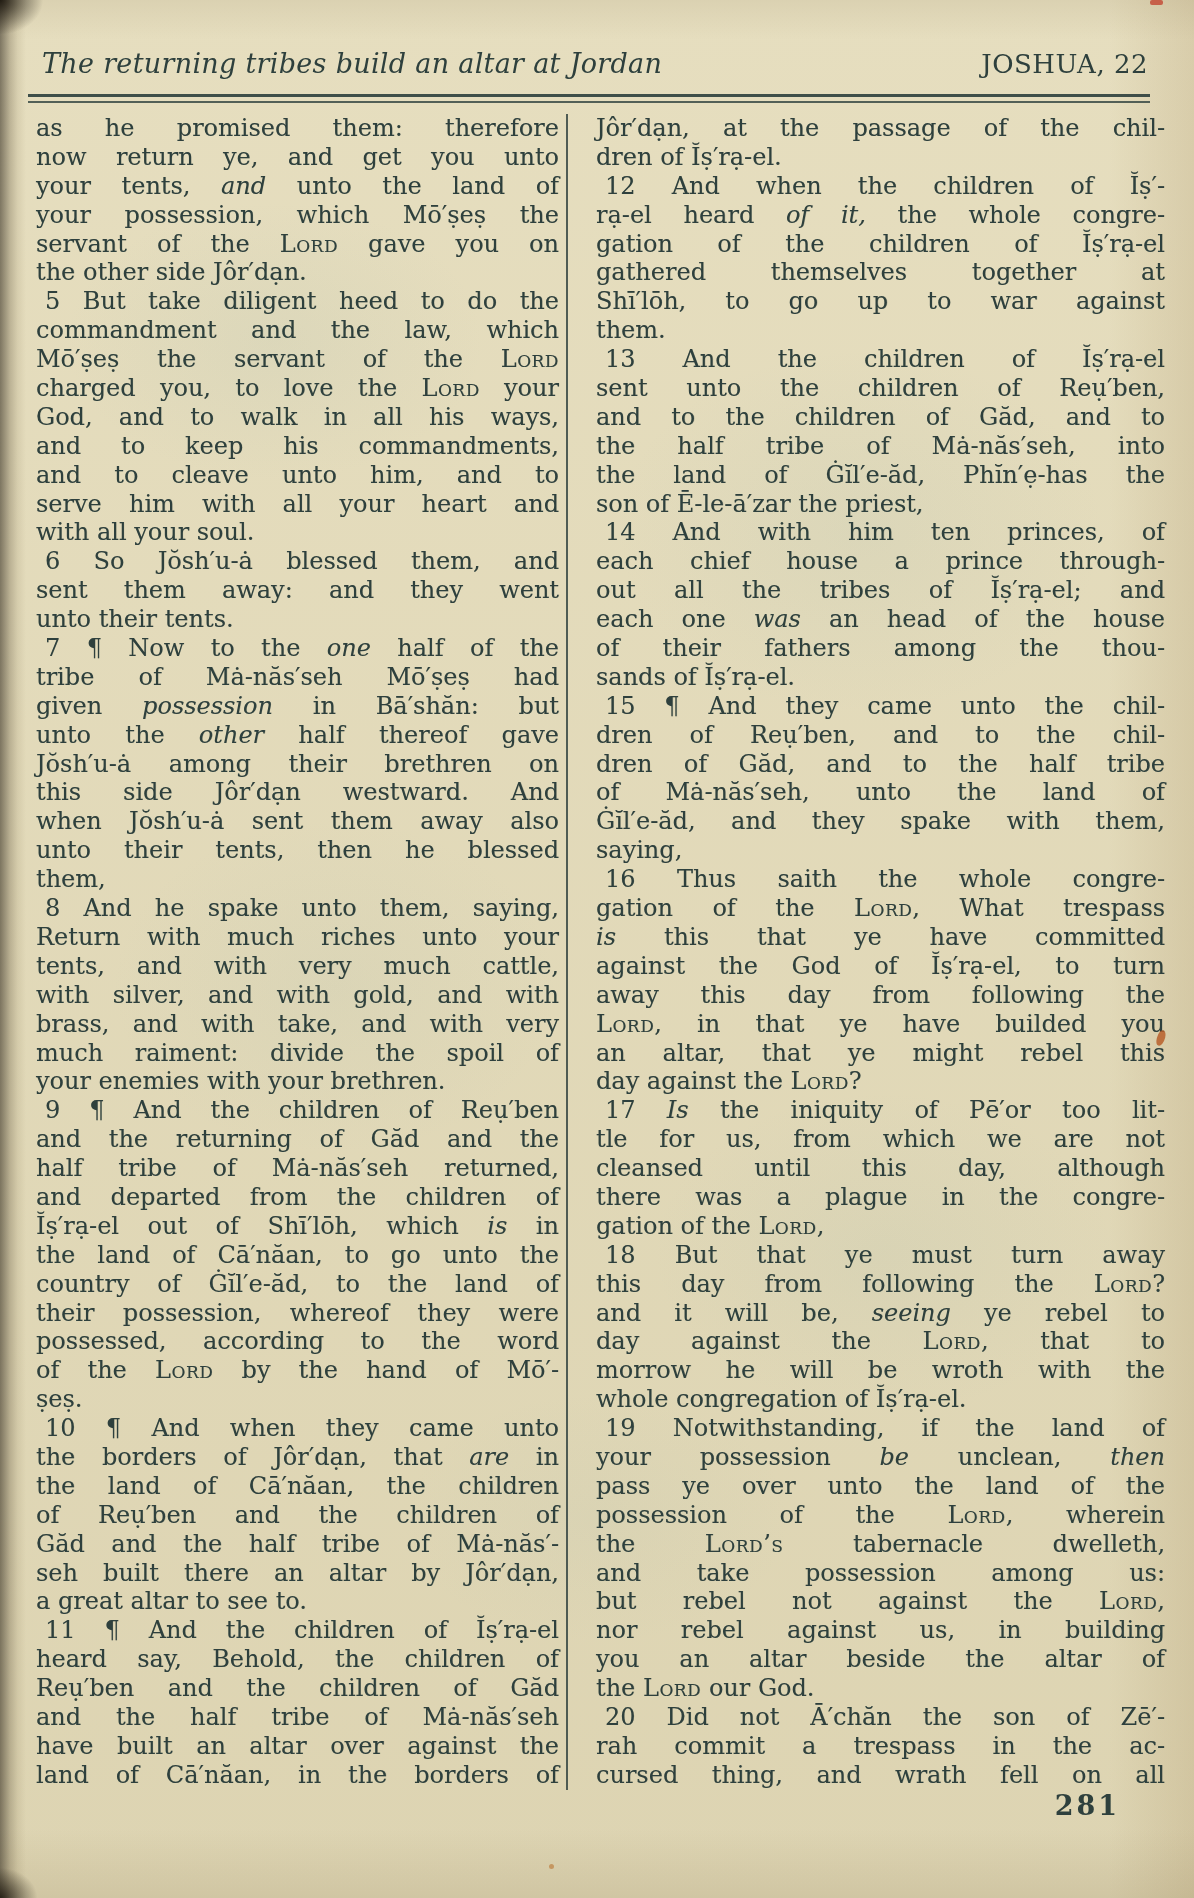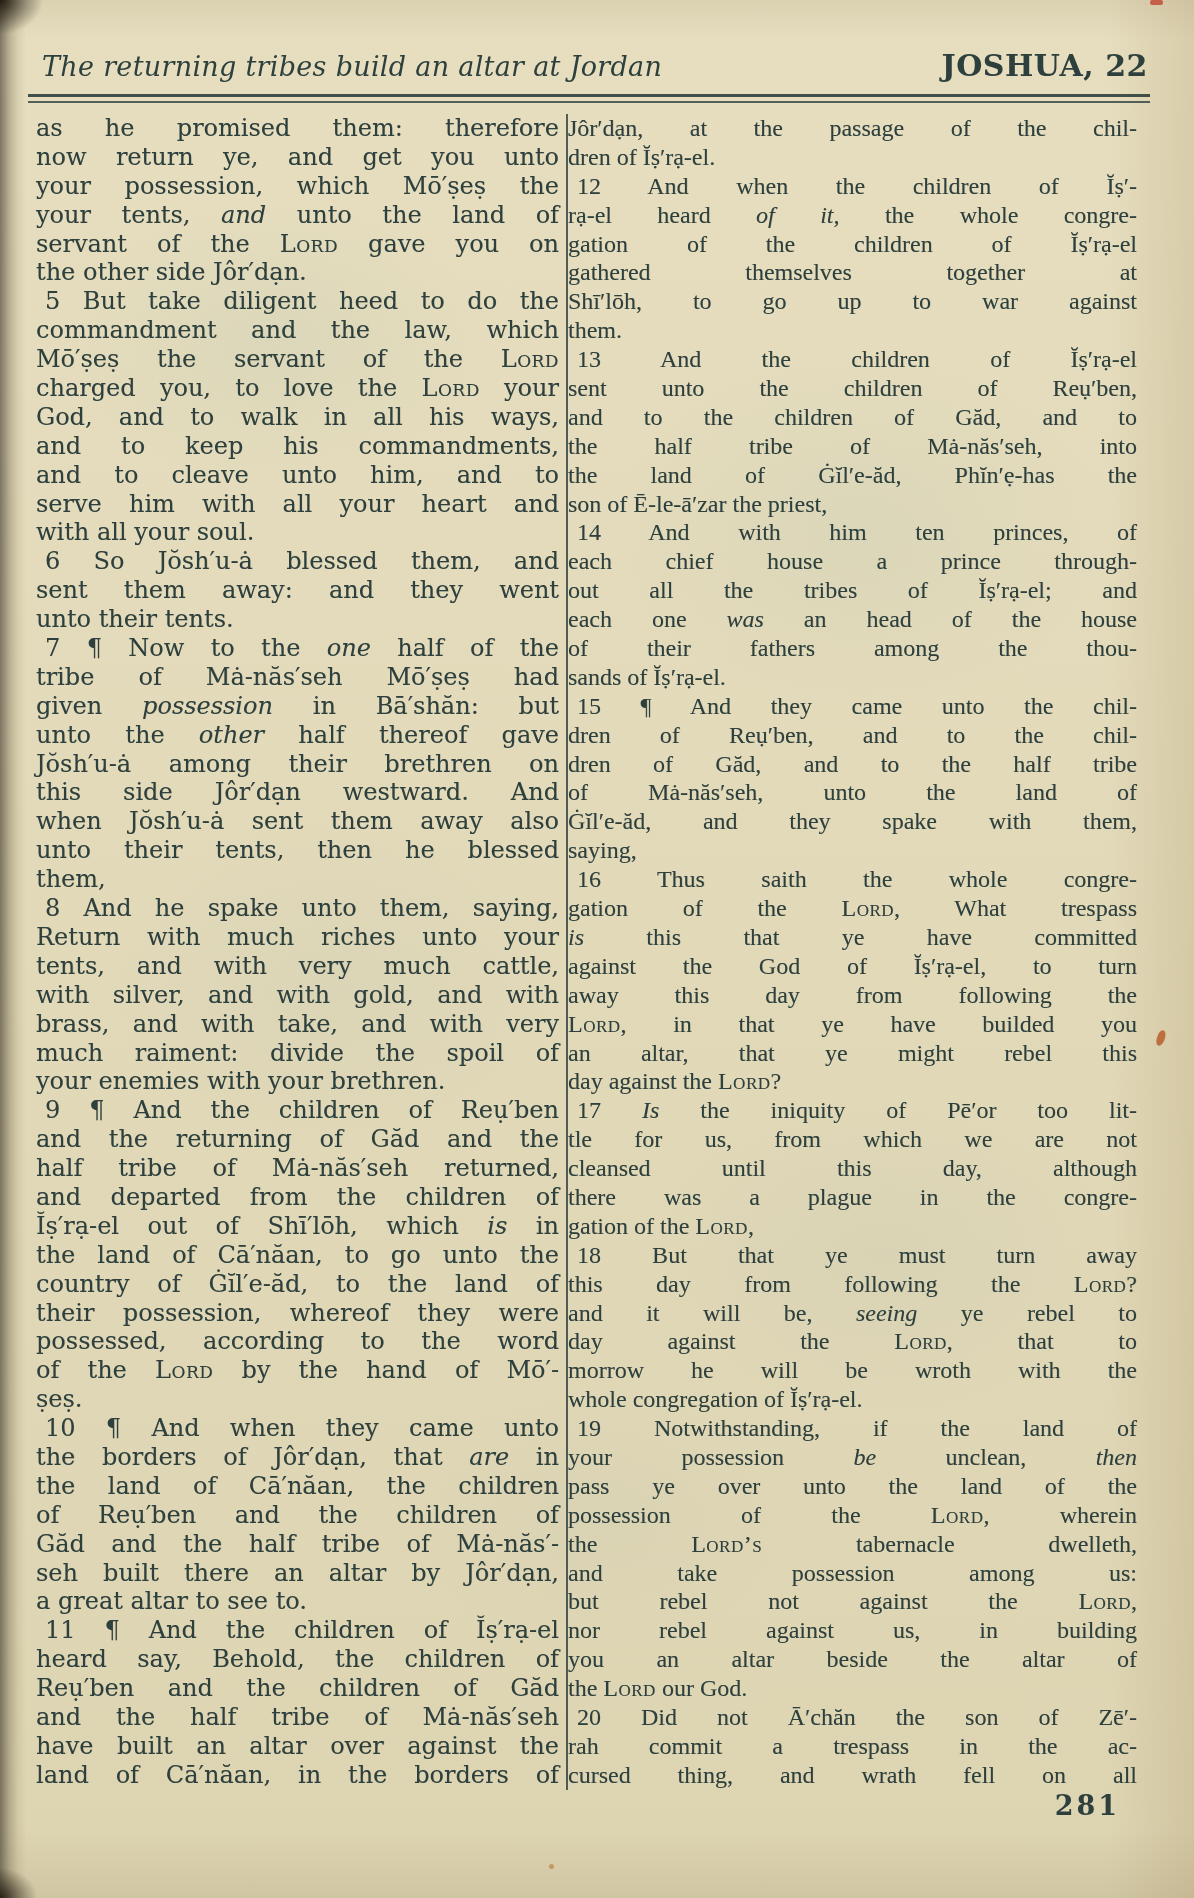--- a/index.html
+++ b/index.html
@@ -45,22 +45,22 @@
   .header {
     position: absolute; top: 48px; left: 42px; right: 46px;
     display: flex; justify-content: space-between; align-items: baseline;
   }
   .running-head {
     font-style: italic;
     font-size: 27px;
     letter-spacing: 0.3px;
   }
   .chapter-title {
-    font-weight: bold;
-    font-size: 30px;
+    font-weight: normal;
+    font-size: 26px;
     letter-spacing: 0.5px;
   }
   .rule {
     position: absolute; top: 94px; left: 28px; right: 44px;
     height: 4px;
     border-top: 3px solid rgba(46,64,61,0.9);
     border-bottom: 2px solid rgba(46,64,61,0.8);
   }
   
   .columns {
@@ -69,22 +69,21 @@
     display: flex;
     font-size: 24px;
     text-shadow: 0.3px 0.3px 0 rgba(46,64,61,0.3);
   }
   .col { white-space: normal; }
   .col-left  { width: 523px; }
   .col-right {
     width: 569px;
     margin-left: 7px;
     border-left: 2.5px solid rgba(46,64,61,0.82);
-    padding-left: 0;
-    font-family: Liberation Serif, serif;
+    padding-left: 28px;
   }
   .line {
     height: var(--lh);
     line-height: var(--lh);
     text-align: justify;
     text-align-last: justify;
     overflow: visible;
   }
   .line.last { text-align-last: left; }
   .line.first { text-indent: 9px; }
@@ -122,22 +121,22 @@
     <span class="running-head">The returning tribes build an altar at Jordan</span>
     <span class="chapter-title">JOSHUA, 22</span>
   </div>
 
   <div class="rule"></div>
 
   <div class="columns">
     <div class="col col-left">
         <div class="line">as he promised them: therefore</div>
         <div class="line">now return ye, and get you unto</div>
+        <div class="line">your tents, <i>and</i> unto the land of</div>
         <div class="line">your possession, which Mō′ṣeṣ the</div>
-        <div class="line">your tents, <i>and</i> unto the land of</div>
         <div class="line">servant of the <span class="sc">Lord</span> gave you on</div>
         <div class="line last">the other side Jôr′dạn.</div>
         <div class="line first">5 But take diligent heed to do the</div>
         <div class="line">commandment and the law, which</div>
         <div class="line">Mō′ṣeṣ the servant of the <span class="sc">Lord</span></div>
         <div class="line">charged you, to love the <span class="sc">Lord</span> your</div>
         <div class="line">God, and to walk in all his ways,</div>
         <div class="line">and to keep his commandments,</div>
         <div class="line">and to cleave unto him, and to</div>
         <div class="line">serve him with all your heart and</div>

